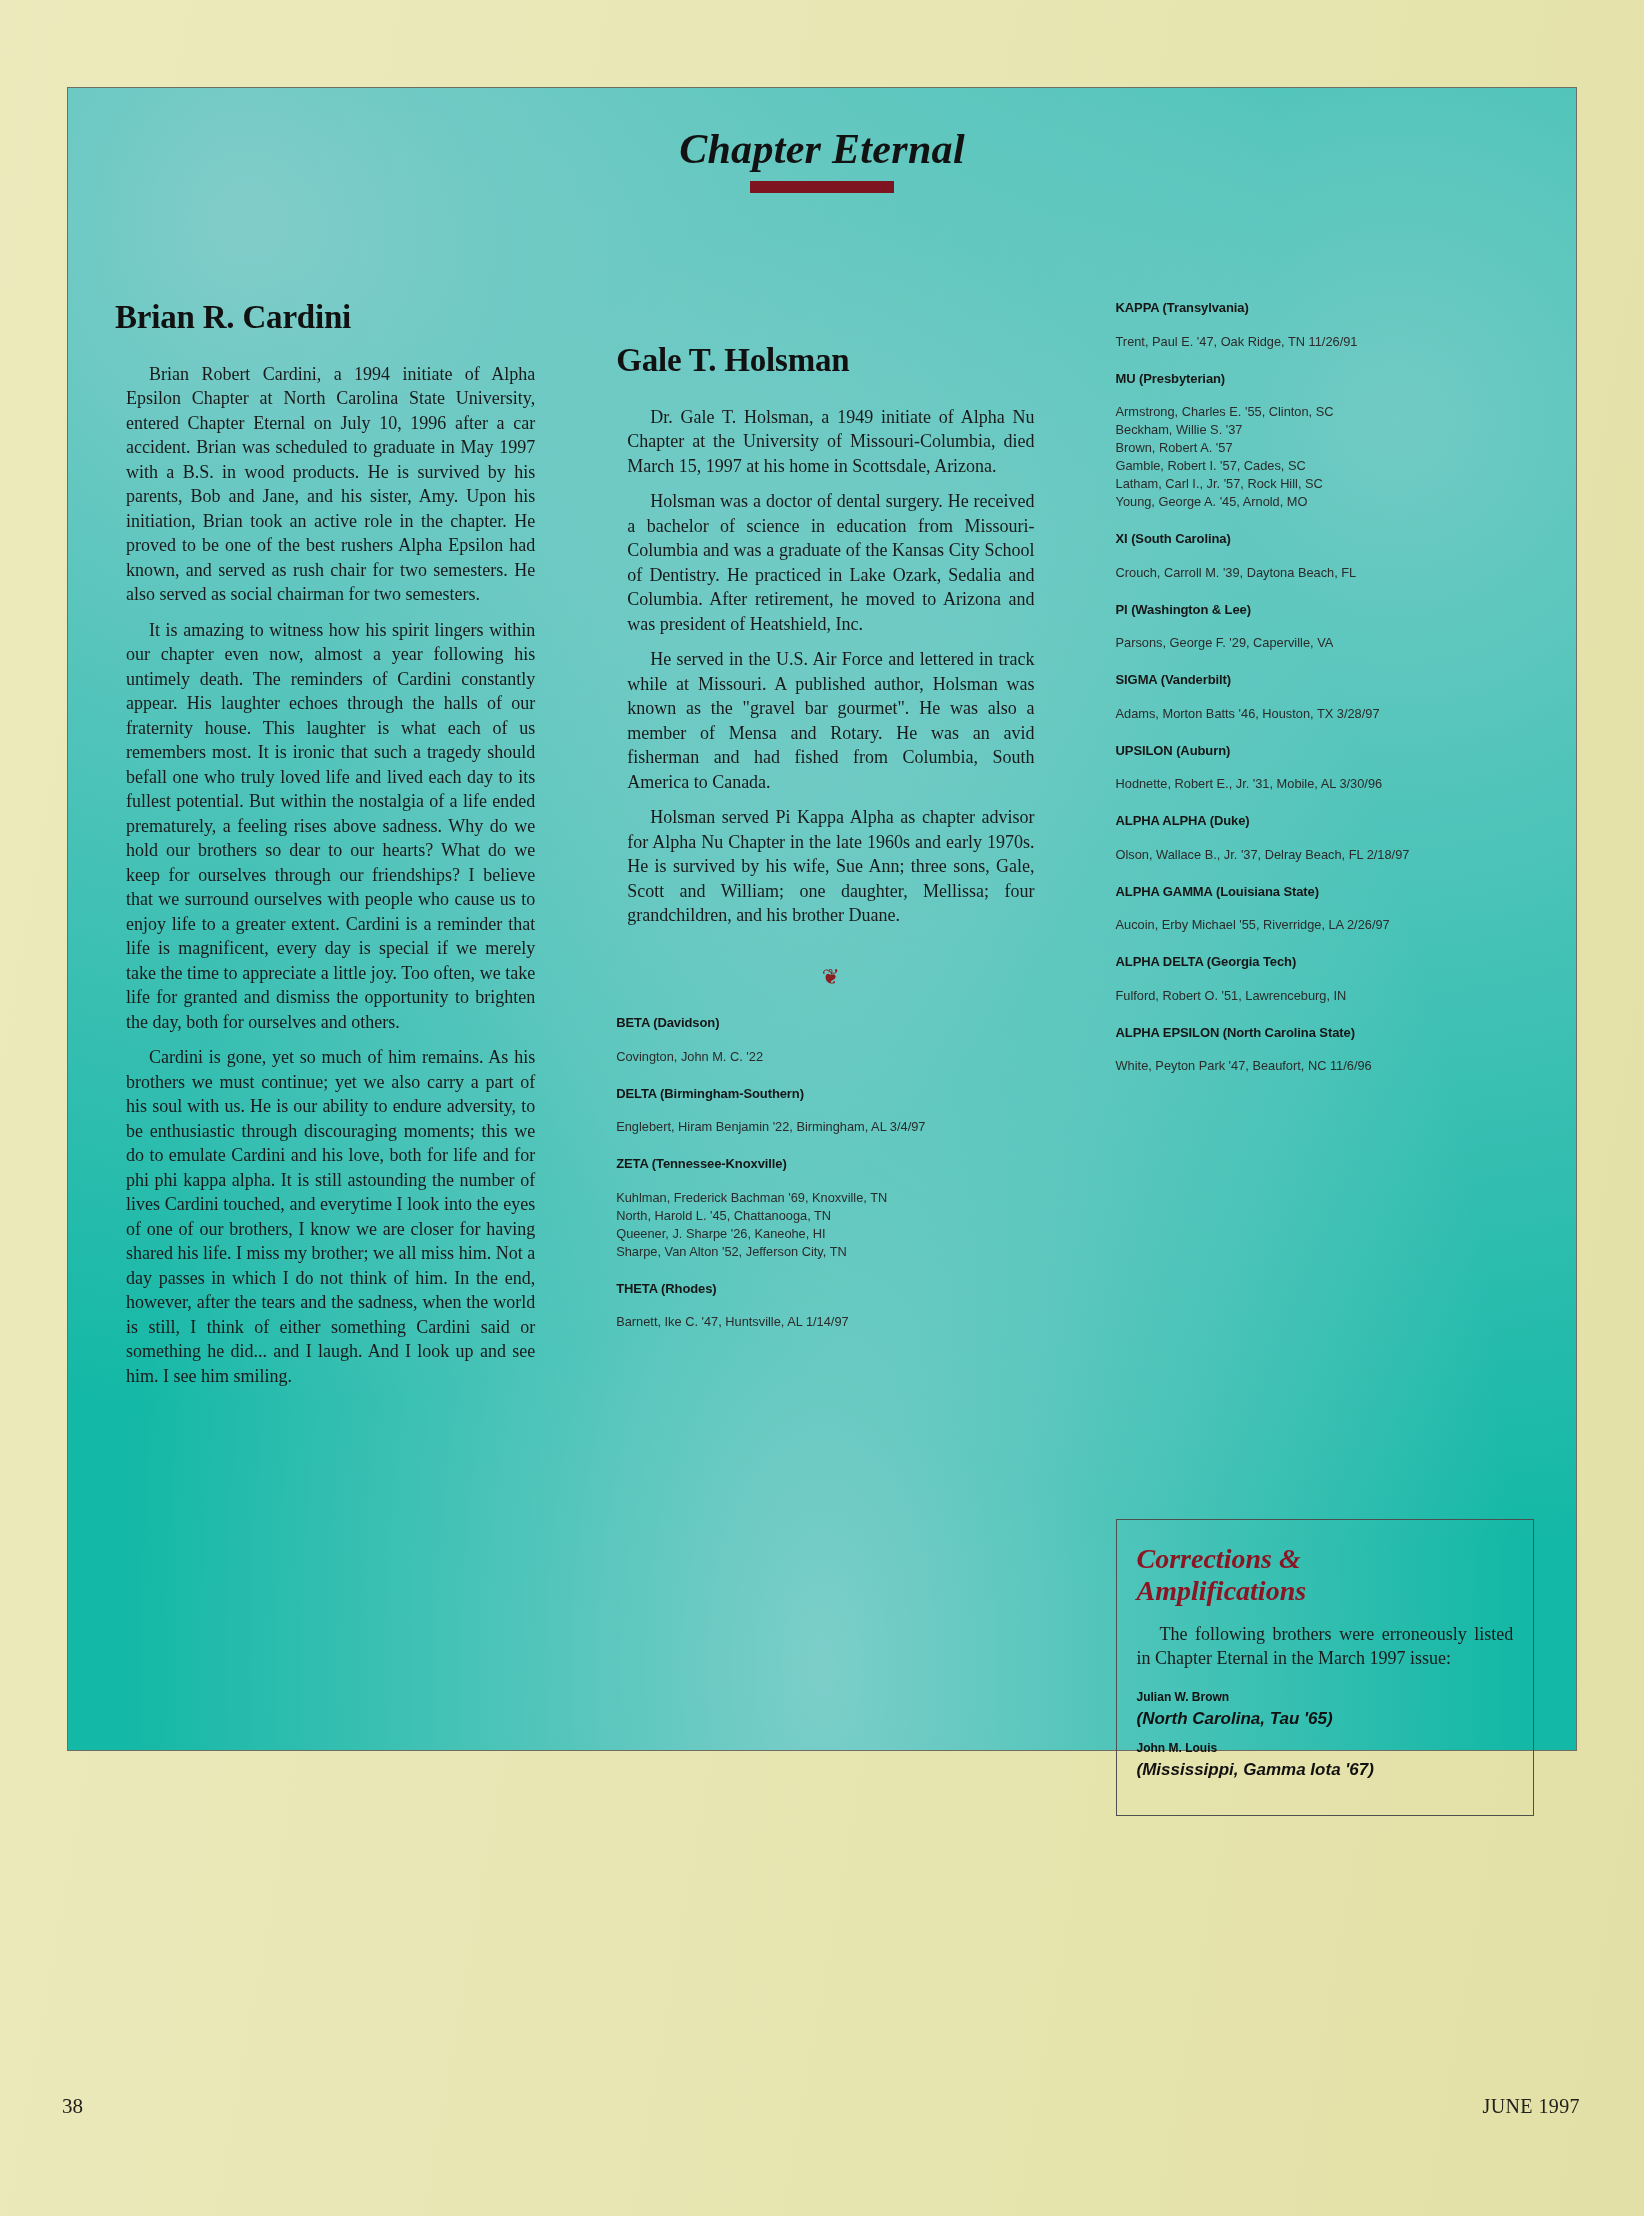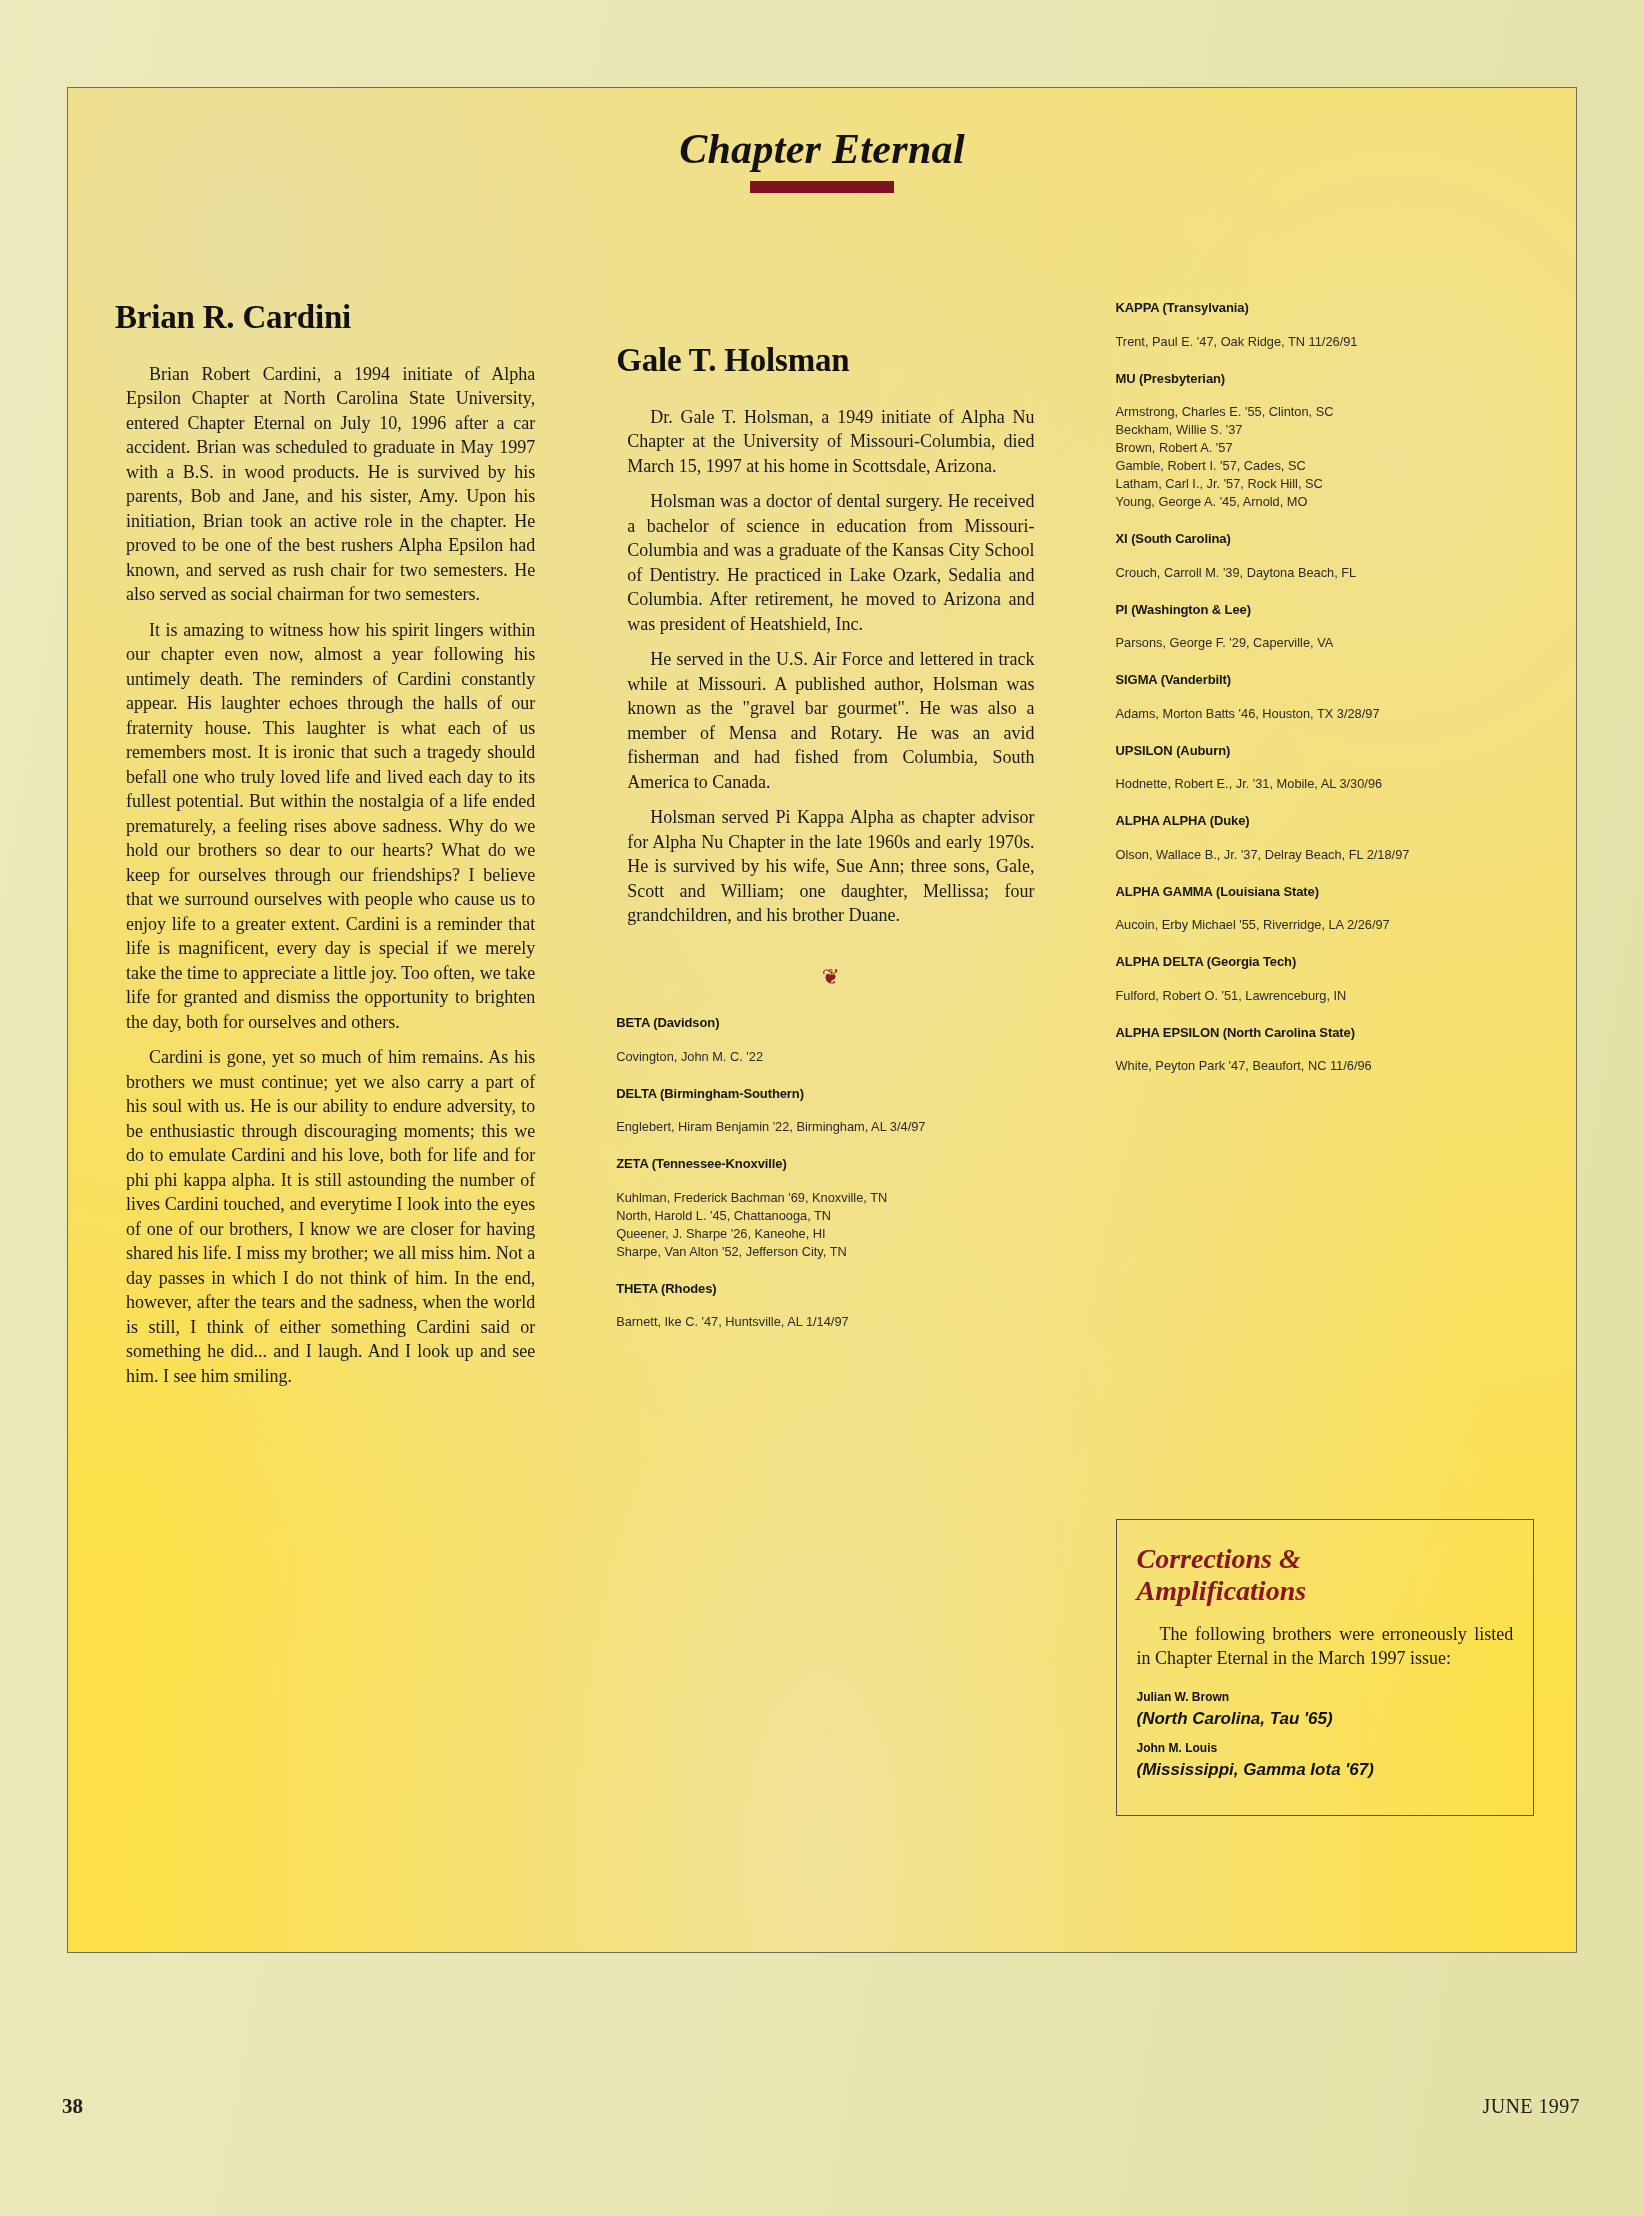--- a/index.html
+++ b/index.html
@@ -22,22 +22,22 @@
     background:
       linear-gradient(100deg, #eceabc 0%, #e9e7b5 35%, #e6e4ad 70%, #e2e0a6 100%);
   }
 
   
   .panel {
     position: absolute;
     left: 67px;
     top: 87px;
     width: 1510px;
-    height: 1866px;
-    background: #fde047;
+    height: 1664px;
+    background: #14b8a6;
     border: 1.3px solid #6e6e62;
     box-sizing: border-box;
     padding-left: 44px;
   }
 
   
   .panel::before {
     content: "";
     position: absolute;
     inset: 0;
@@ -222,21 +222,21 @@
     left: 0;
     top: 2094px;
     width: 100%;
     height: 40px;
   }
   .folio-left {
     position: absolute;
     left: 62px;
     top: 0;
     font-family: "Liberation Serif", serif;
-    font-weight: bold;
+    font-weight: normal;
     font-size: 21px;
     color: #20201c;
   }
   .folio-right {
     position: absolute;
     right: 64px;
     top: 1.3px;
     font-family: "Liberation Serif", serif;
     font-size: 20px;
     letter-spacing: 0.4px;

